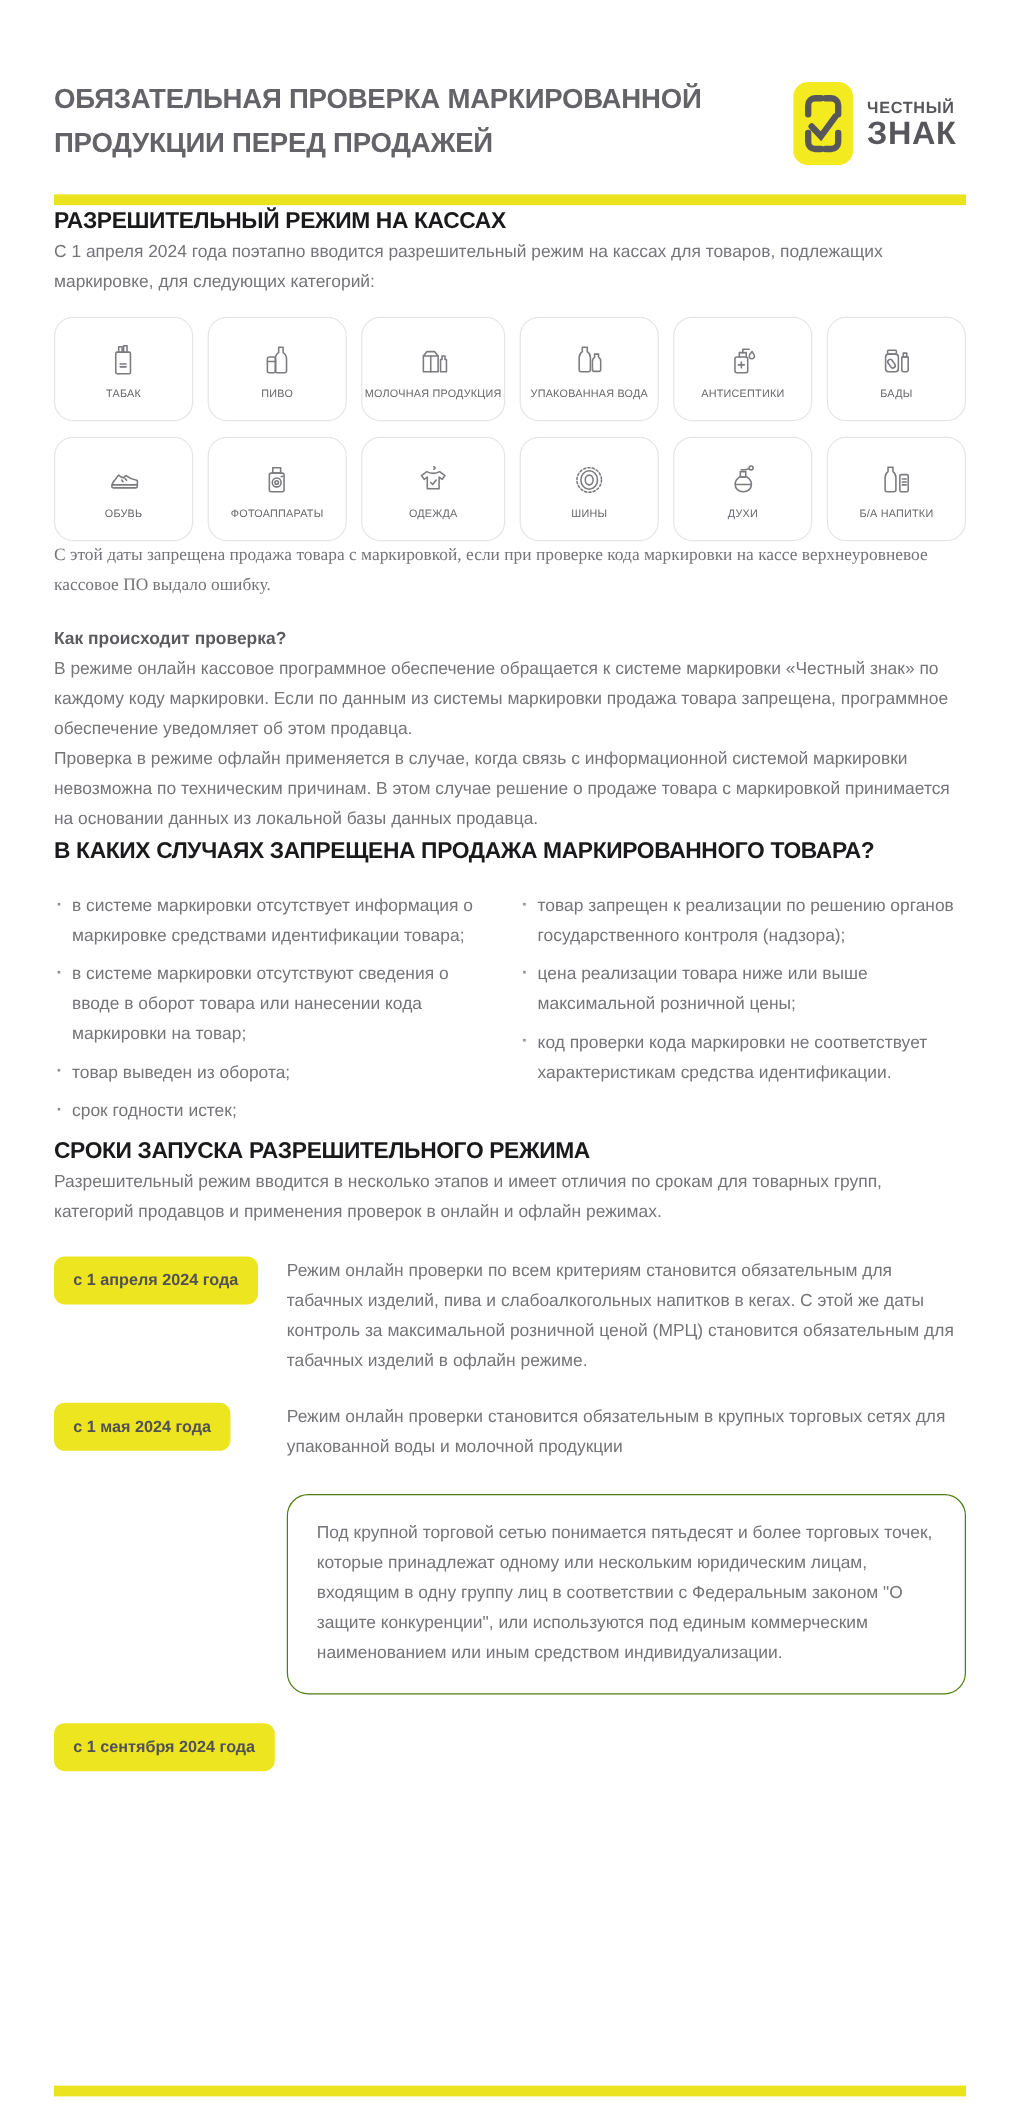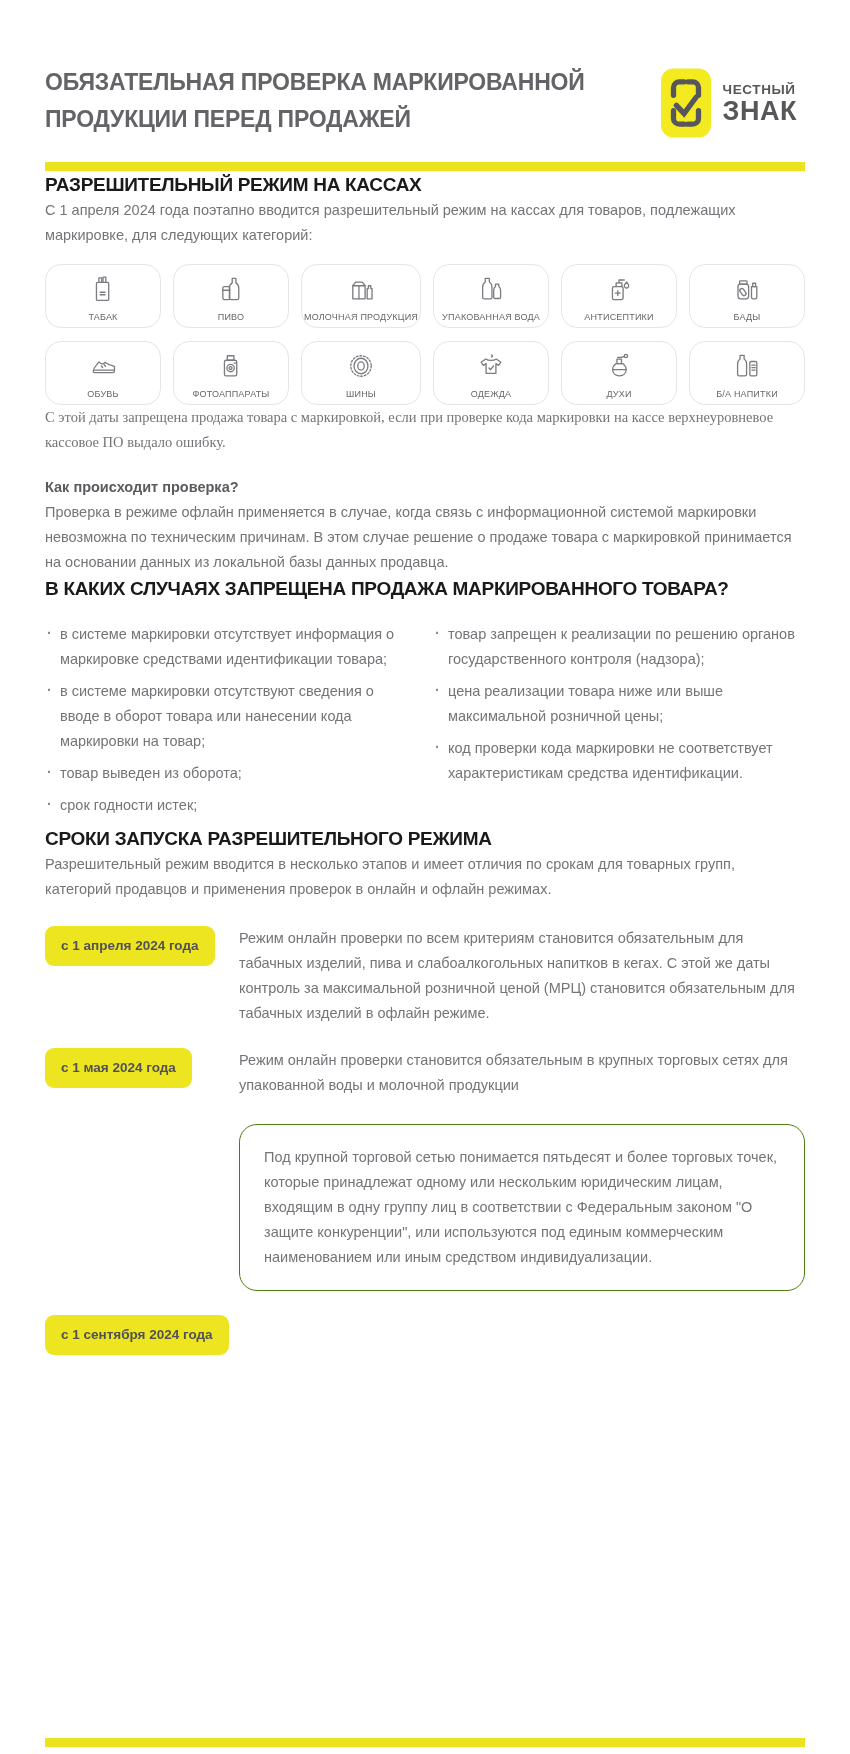--- a/index.html
+++ b/index.html
@@ -37,21 +37,21 @@
   .mt14{margin-top:14px;} .mt22{margin-top:22px;font-family:Liberation Serif, serif;}
   p.qbold{margin:20px 0 0 0;font-size:14.5px;line-height:25px;font-weight:700;color:#5B5B5F;}
   
   .cards{
     margin-top:16px;
     display:grid;grid-template-columns:repeat(6,1fr);
     gap:13px 12px;
   }
   .card{
     border:1px solid #E5E5E9;border-radius:16px;background:#fff;
-    height:64px;display:flex;flex-direction:column;align-items:center;justify-content:center;
+    height:87px;display:flex;flex-direction:column;align-items:center;justify-content:center;
     gap:4px;padding:2px 2px;box-sizing:border-box;
   }
   .card .cicon{display:flex;align-items:center;justify-content:center;height:38px;}
   .card .clabel{
     font-size:9px;line-height:11px;color:#66666B;font-weight:400;
     letter-spacing:.2px;text-align:center;white-space:nowrap;
   }
   .icon-svg{stroke:#7B7B80;stroke-width:1.6;fill:none;stroke-linecap:round;stroke-linejoin:round;}
   
   .cols{margin-top:20px;display:grid;grid-template-columns:1fr 1fr;column-gap:16px;}
@@ -204,36 +204,36 @@
               <circle cx="21.5" cy="24.5" r="4.5"></circle>
                 <circle cx="21.5" cy="24.5" r="1.8"></circle>
               <line x1="26" y1="18.5" x2="27.5" y2="18.5"></line>
             </svg>
           </span>
           <span class="clabel">ФОТОАППАРАТЫ</span>
         </div>
         <div class="card">
           <span class="cicon">
             <svg class="icon-svg" width="36" height="36" viewBox="0 0 44 44">
+              <path d="M22.5 8.5c1.8 0 1.8 2.6 0 2.6"></path>
+              <path d="M15.5 13.5l-5.5 4 2.8 3.8 3.2-2.2V31h12V19.1l3.2 2.2 2.8-3.8-5.5-4c-3.5 2.3-9.5 2.3-13 0z"></path>
+              <path d="M19.5 24.5l2 2 3.5-4.5"></path>
+            </svg>
+          </span>
+          <span class="clabel">ОДЕЖДА</span>
+        </div>
+        <div class="card">
+          <span class="cicon">
+            <svg class="icon-svg" width="36" height="36" viewBox="0 0 44 44">
               <circle cx="22" cy="22" r="12.5" stroke-dasharray="2.2 2.2"></circle>
               <ellipse cx="22" cy="22" rx="8.5" ry="9.5"></ellipse>
               <ellipse cx="22" cy="22" rx="4" ry="5"></ellipse>
             </svg>
           </span>
           <span class="clabel">ШИНЫ</span>
-        </div>
-        <div class="card">
-          <span class="cicon">
-            <svg class="icon-svg" width="36" height="36" viewBox="0 0 44 44">
-              <path d="M22.5 8.5c1.8 0 1.8 2.6 0 2.6"></path>
-              <path d="M15.5 13.5l-5.5 4 2.8 3.8 3.2-2.2V31h12V19.1l3.2 2.2 2.8-3.8-5.5-4c-3.5 2.3-9.5 2.3-13 0z"></path>
-              <path d="M19.5 24.5l2 2 3.5-4.5"></path>
-            </svg>
-          </span>
-          <span class="clabel">ОДЕЖДА</span>
         </div>
         <div class="card">
           <span class="cicon">
             <svg class="icon-svg" width="36" height="36" viewBox="0 0 44 44">
               <rect x="19.5" y="13.5" width="5.5" height="5.5"></rect>
               <path d="M25 11.5l3.8-1.3"></path>
                 <circle cx="30.5" cy="9.7" r="2"></circle>
               <path d="M20.5 11.5h4"></path>
               <path d="M18.5 19c-2.6 1.9-4.3 4.2-4.3 7.3 0 4.6 3.4 7.7 8.3 7.7s8.3-3.1 8.3-7.7c0-3.1-1.7-5.4-4.3-7.3H18.5z"></path>
               <path d="M14.5 26.5h16"></path>
@@ -250,20 +250,21 @@
                 <line x1="28" y1="24" x2="32" y2="24"></line>
                 <line x1="28" y1="27" x2="32" y2="27"></line>
             </svg>
           </span>
           <span class="clabel">Б/А НАПИТКИ</span>
         </div>
       </div>
 
       <p class="body mt22">С этой даты запрещена продажа товара с маркировкой, если при проверке кода маркировки на кассе верхнеуровневое кассовое ПО выдало ошибку.</p>
       <p class="qbold">Как происходит проверка?</p>
+      <p class="body mt14">В режиме онлайн кассовое программное обеспечение обращается к системе маркировки «Честный знак» по каждому коду маркировки. Если по данным из системы маркировки продажа товара запрещена, программное обеспечение уведомляет об этом продавца.</p>
       <p class="body mt14">Проверка в режиме офлайн применяется в случае, когда связь с информационной системой маркировки невозможна по техническим причинам. В этом случае решение о продаже товара с маркировкой принимается на основании данных из локальной базы данных продавца.</p>
     </section>
 
     <section>
       <h2 class="sec s2-head">В КАКИХ СЛУЧАЯХ ЗАПРЕЩЕНА ПРОДАЖА МАРКИРОВАННОГО ТОВАРА?</h2>
       <div class="cols">
         <ul class="blist">
           <li>в системе маркировки отсутствует информация о маркировке средствами идентификации товара;</li>
           <li>в системе маркировки отсутствуют сведения о вводе в оборот товара или нанесении кода маркировки на товар;</li>
           <li>товар выведен из оборота;</li>

